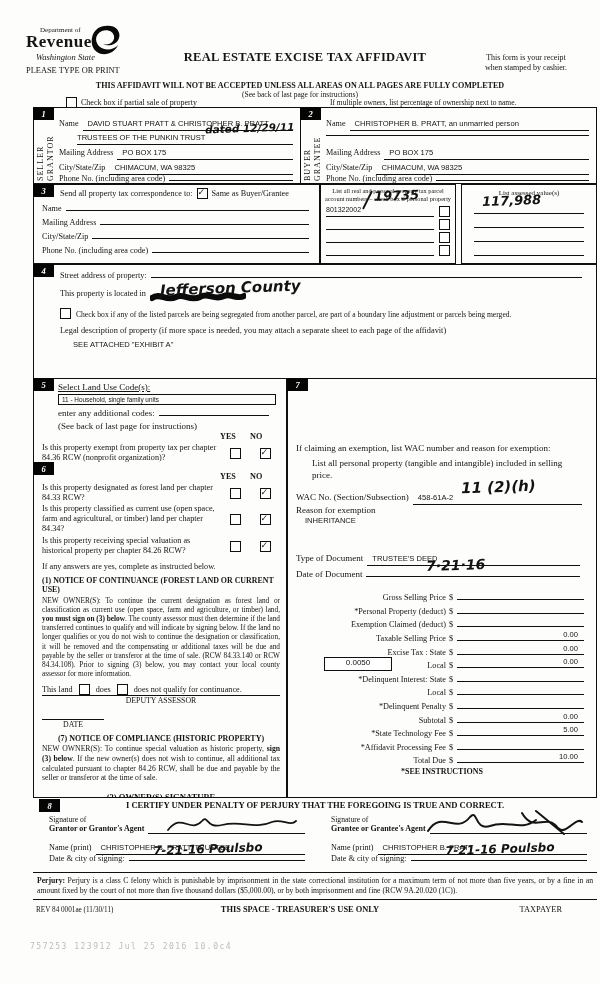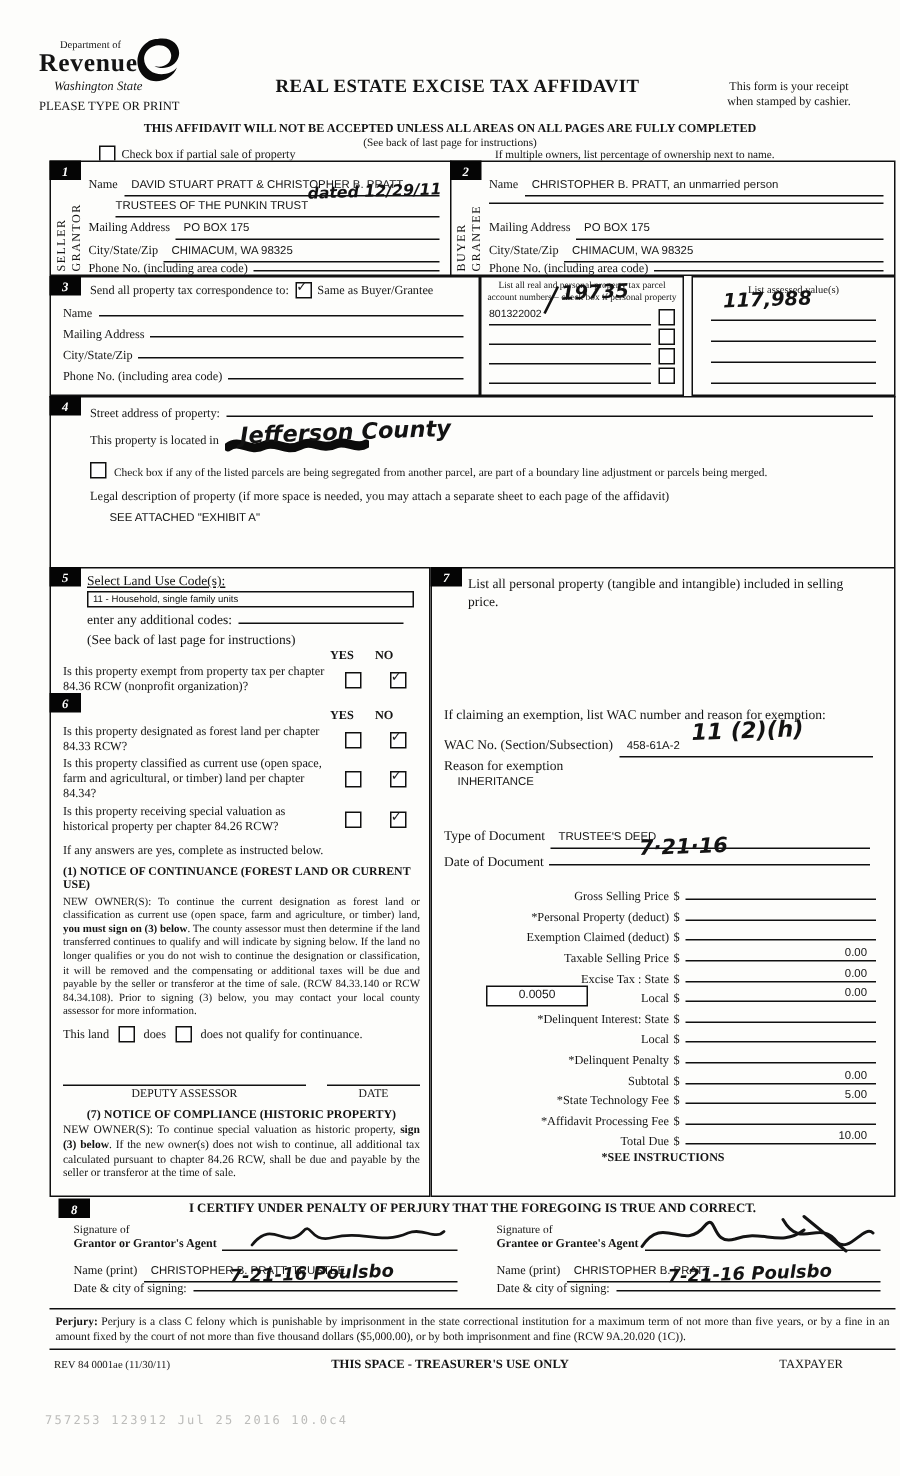--- a/index.html
+++ b/index.html
@@ -303,21 +303,21 @@
       <div class="smallbody" style="margin-top:2px;"><span>NEW OWNER(S): To continue the current designation as forest land or classification as current use (open space, farm and agriculture, or timber) land, </span><b>you must sign on (3) below</b><span>. The county assessor must then determine if the land transferred continues to qualify and will indicate by signing below. If the land no longer qualifies or you do not wish to continue the designation or classification, it will be removed and the compensating or additional taxes will be due and payable by the seller or transferor at the time of sale. (RCW 84.33.140 or RCW 84.34.108). Prior to signing (3) below, you may contact your local county assessor for more information.</span></div>
 
       <div style="display:flex;align-items:center;gap:6px;font-size:8.2px;margin-top:6px;">
         <span>This land</span>
         <span class="cb"></span>
         <span>does</span>
         <span class="cb"></span>
         <span>does not qualify for continuance.</span>
       </div>
 
-      <div style="display:flex;gap:14px;margin-top:28px;">
+      <div style="display:flex;gap:14px;margin-top:0;flex-direction:column;">
         <div style="flex:1;">
           <div style="border-top:1px solid #101010;"></div>
           <div class="ctr" style="font-size:7.8px;">DEPUTY ASSESSOR</div>
         </div>
         <div style="width:62px;">
           <div style="border-top:1px solid #101010;"></div>
           <div class="ctr" style="font-size:7.8px;">DATE</div>
         </div>
       </div>
 
@@ -326,23 +326,23 @@
 
       <div class="ctr" style="font-weight:bold;font-size:8.6px;margin-top:9px;">(3)  OWNER(S) SIGNATURE</div>
       <div style="border-top:1px solid #101010;margin:20px 8px 0 8px;"></div>
       <div class="ctr" style="font-weight:bold;font-size:8.4px;margin-top:2px;">PRINT NAME</div>
       <div style="border-top:1px solid #101010;margin:16px 8px 0 8px;"></div>
     </div>
   </div>
 
   <div class="box" style="left:287px;top:378px;width:310px;height:420px;">
     <div class="tab" style="left:-1px;top:-1px;">7</div>
+    <div style="margin:64px 10px 0 8px;font-size:9px;">If claiming an exemption, list WAC number and reason for exemption:</div>
+
     <div style="margin:4px 10px 0 24px;font-size:9px;line-height:1.35;width:262px;">List all  personal property (tangible and intangible) included in selling price.</div>
-
-    <div style="margin:64px 10px 0 8px;font-size:9px;">If claiming an exemption, list WAC number and reason for exemption:</div>
     <div class="row" style="margin:5px 14px 0 8px;height:15px;">
       <span class="lbl9">WAC No. (Section/Subsection)</span>
       <span class="ul">
         <span class="val">458-61A-2</span>
         <span class="hw" style="font-size:15px;position:absolute;left:48px;top:-8px;">11 (2)(h)</span>
       </span>
     </div>
     <div style="margin:4px 0 0 8px;font-size:9px;">Reason for exemption</div>
     <div class="val" style="margin:1px 0 0 12px;">INHERITANCE</div>
 

